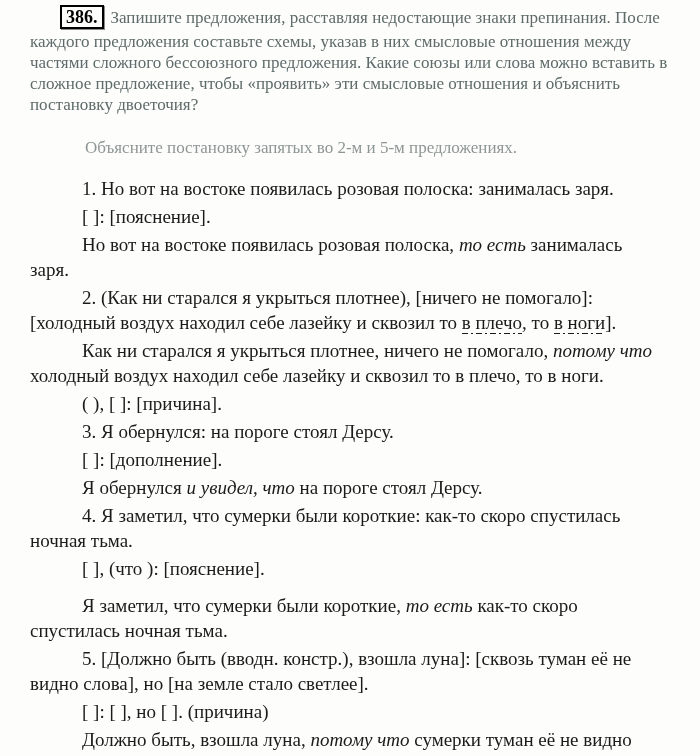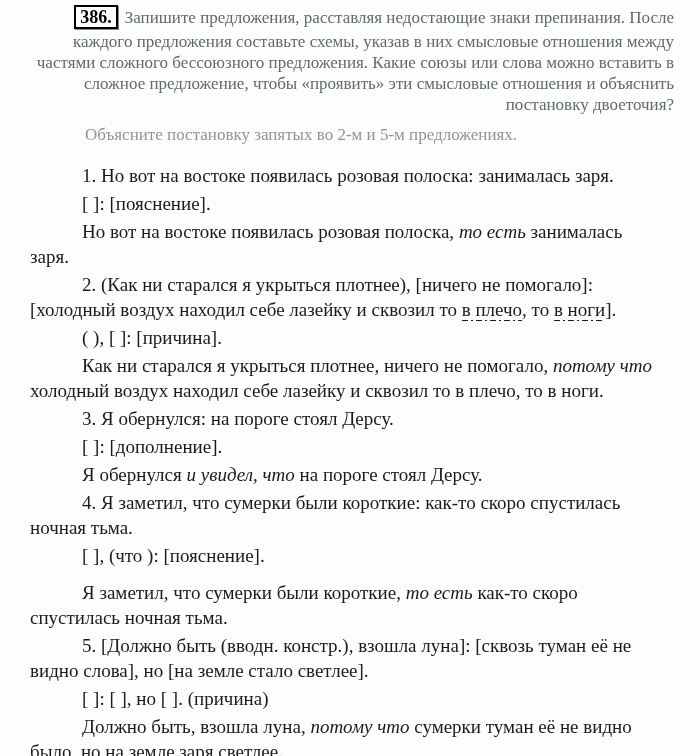--- a/index.html
+++ b/index.html
@@ -4,29 +4,29 @@
 <style>
   :root{
     --bg:#fdfdfc; --ink:#1b1b1b; --instruction:#5e6b6a; --subtask:#8d9695; --box_border:#000000;
   }
   html,body{margin:0;padding:0;background:#fff;}
   .page{
     width:700px;height:756px;box-sizing:border-box;
     padding:5px 26px 0 30px;background:var(--bg);
     font-family:"Liberation Serif", serif;color:var(--ink);overflow:hidden;
   }
-  .instruction{font-size:17px;line-height:21px;color:var(--instruction);margin:0;text-align:right;}
+  .instruction{font-size:17px;line-height:21px;color:var(--instruction);margin:0;}
   .numbox{
     display:inline-block;border:2px solid var(--box_border);box-shadow:1px 1px 0 #8a8a8a;
     padding:0 4px;margin:0 7px 2px 30px;font-weight:bold;font-size:18px;line-height:20px;color:#000;
     font-family:"Liberation Serif", serif;
   }
   .iline{color:var(--instruction);}
   .iline-block{display:block;}
-  .subtask{margin:9px 0 0 55px;font-size:17px;line-height:21px;color:var(--subtask);}
+  .subtask{margin:22px 0 0 55px;font-size:17px;line-height:21px;color:var(--subtask);}
   .blocks{margin-top:18px;font-size:19px;line-height:25px;color:var(--ink);}
   .block{margin:0 0 3px 0;}
   .block.mt{margin-top:12px;}
   .line{display:block;}
   .line.first{text-indent:52px;}
   .seg-bi{font-weight:normal;font-style:italic;}
   .seg-i{}
   .seg-u{
     padding-bottom:1px;
     background-image:repeating-linear-gradient(to right,var(--ink) 0 6px,transparent 6px 9px,var(--ink) 9px 11px,transparent 11px 14px);
@@ -48,25 +48,25 @@
       </p>
       <p class="block">
         <span class="line first"><span>Но вот на востоке появилась розовая полоска, </span><span class="seg-bi">то есть</span><span> занималась</span></span>
         <span class="line"><span>заря.</span></span>
       </p>
       <p class="block">
         <span class="line first"><span>2. (Как ни старался я укрыться плотнее), [ничего не помогало]:</span></span>
         <span class="line"><span>[холодный воздух находил себе лазейку и сквозил то </span><span class="seg-u">в плечо</span><span>, то </span><span class="seg-u">в ноги</span><span>].</span></span>
       </p>
       <p class="block">
-        <span class="line first"><span>( ), [ ]: [причина].</span></span>
+        <span class="line first"><span>Как ни старался я укрыться плотнее, ничего не помогало, </span><span class="seg-bi">потому что</span></span>
+        <span class="line"><span>холодный воздух находил себе лазейку и сквозил то в плечо, то в ноги.</span></span>
       </p>
       <p class="block">
-        <span class="line first"><span>Как ни старался я укрыться плотнее, ничего не помогало, </span><span class="seg-bi">потому что</span></span>
-        <span class="line"><span>холодный воздух находил себе лазейку и сквозил то в плечо, то в ноги.</span></span>
+        <span class="line first"><span>( ), [ ]: [причина].</span></span>
       </p>
       <p class="block">
         <span class="line first"><span>3. Я обернулся: на пороге стоял Дерсу.</span></span>
       </p>
       <p class="block">
         <span class="line first"><span>[ ]: [дополнение].</span></span>
       </p>
       <p class="block">
         <span class="line first"><span>Я обернулся </span><span class="seg-bi">и увидел, что</span><span> на пороге стоял Дерсу.</span></span>
       </p>

